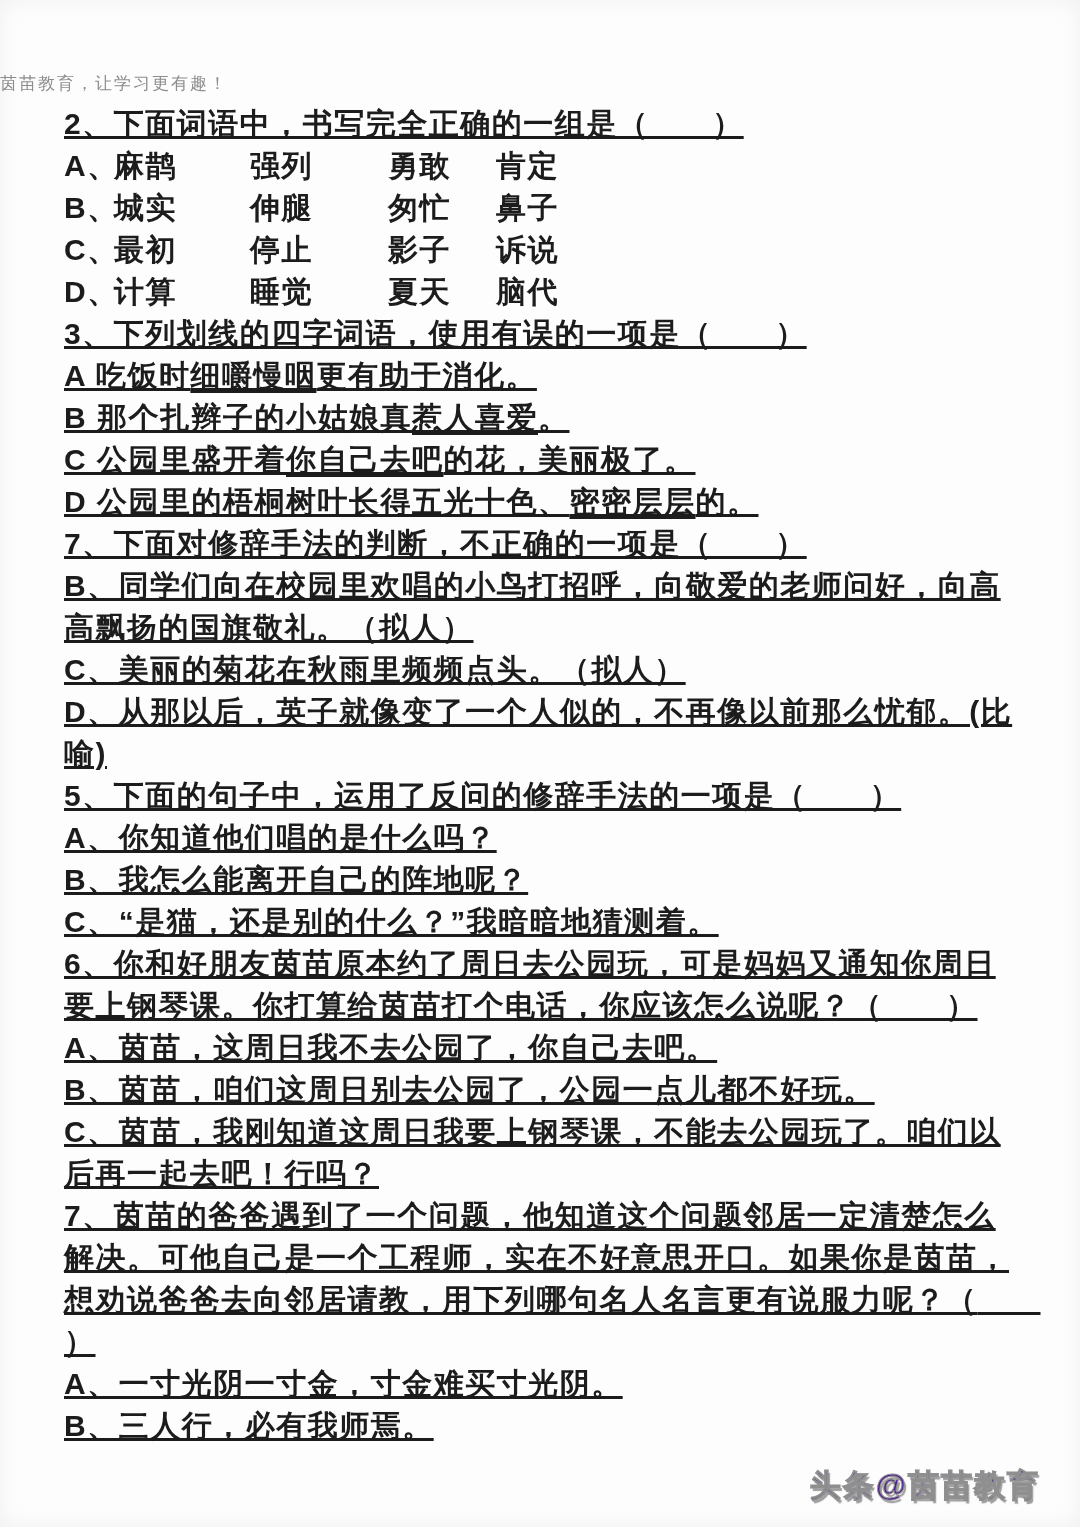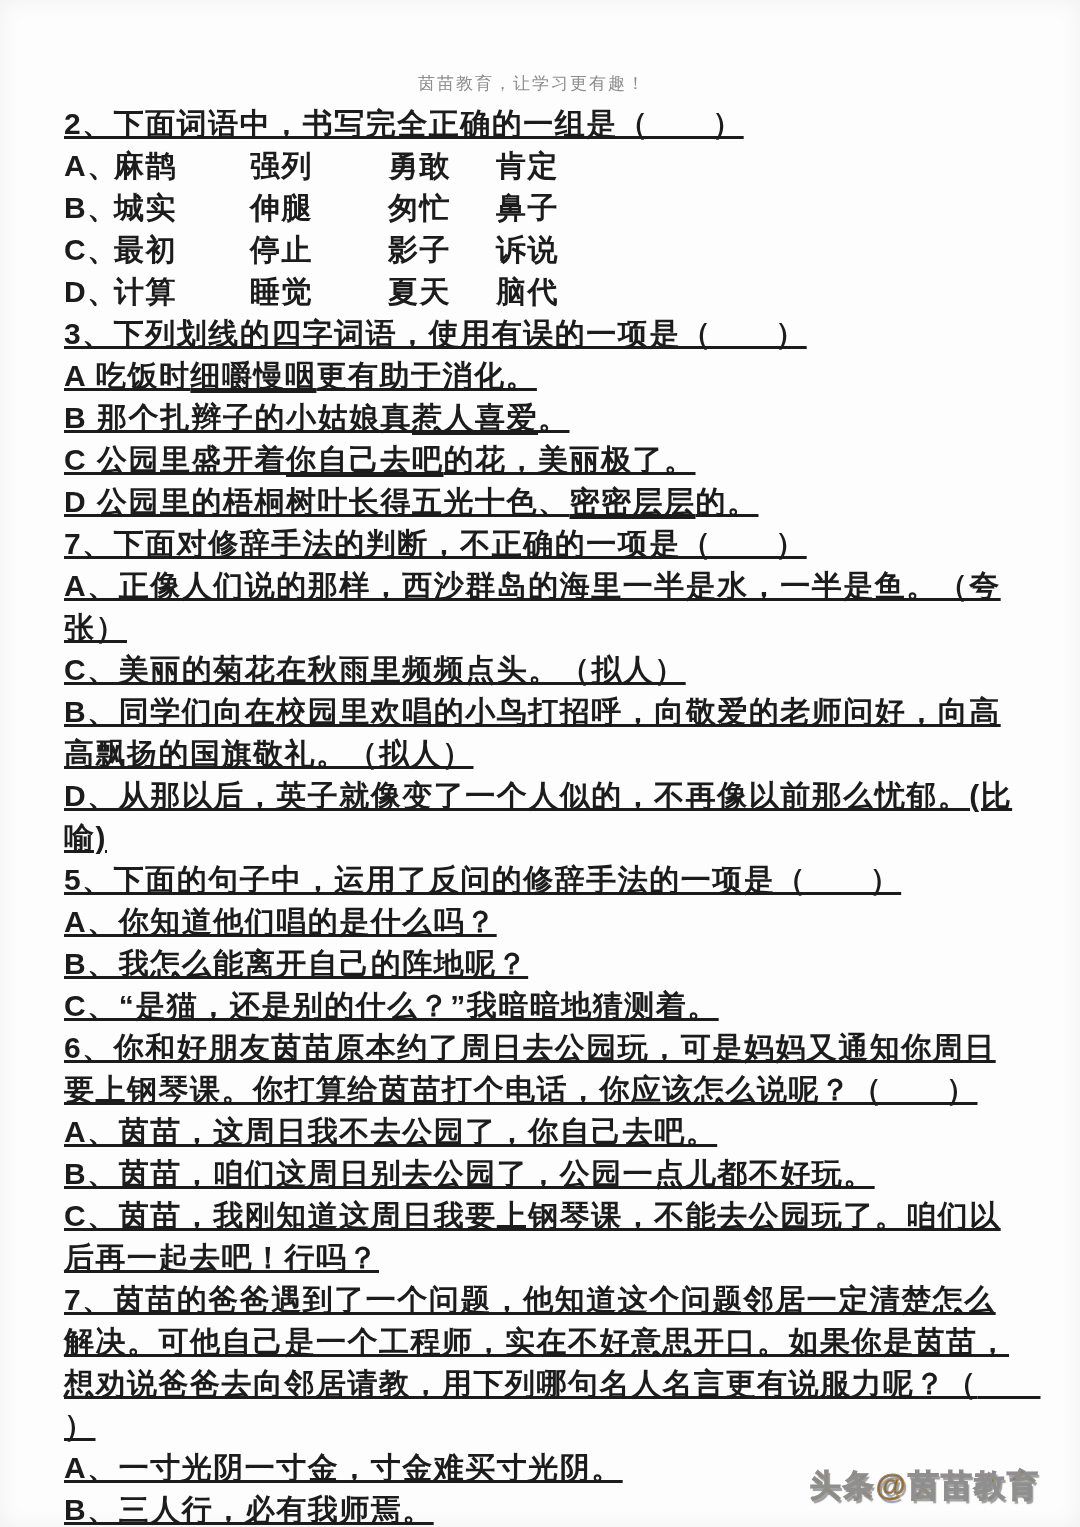--- a/index.html
+++ b/index.html
@@ -11,21 +11,21 @@
     position:relative;
     overflow:hidden;
   }
   .page {
     position:absolute; inset:0;
     padding:103px 62px 0 64px;
     box-shadow: inset 0 0 22px rgba(0,0,0,0.055);
   }
   .header {
     position:absolute; top:72px; left:0; right:16px;
-    text-align:center;
+    text-align:left;
     font-size:17px; color:#8d8d8d;
     letter-spacing:2px; font-weight:400;
   }
   .line {
     font-size:30px; line-height:42px;
     font-weight:600; letter-spacing:1.5px;
     word-break:break-all;
     text-decoration:underline;
   }
   .word-row {
@@ -36,21 +36,21 @@
   }
   .word-row .cell { white-space:nowrap; }
   .u {
     text-decoration:underline;
     text-decoration-thickness:2px;
     text-underline-offset:5px;
   }
   .watermark {
     position:absolute; right:40px; bottom:20px;
     font-size:31px; font-weight:700;
-    color:#a16207;
+    color:#4c1d95;
     -webkit-text-stroke:1.1px #8f8f8f;
     text-shadow:2px 3px 1px rgba(95,95,95,0.6);
     letter-spacing:2px;
   }
 </style>
 </head>
 <body>
 
 <div class="page">
 
@@ -86,23 +86,22 @@
     <span class="cell">脑代</span>
   </div>
 
   <p class="line">3、下列划线的四字词语，使用有误的一项是（　　）</p>
   <p class="line"><span>A 吃饭时</span><span class="u">细嚼慢咽</span><span>更有助于消化。</span></p>
   <p class="line"><span>B 那个扎辫子的小姑娘真</span><span class="u">惹人喜爱</span><span>。</span></p>
   <p class="line"><span>C 公园里盛开着</span><span class="u">你自己去吧</span><span>的花，美丽极了。</span></p>
   <p class="line"><span>D 公园里的梧桐树叶长得五光十色、</span><span class="u">密密层层</span><span>的。</span></p>
 
   <p class="line">7、下面对修辞手法的判断，不正确的一项是（　　）</p>
-  <p class="line">A、正像人们说的那样，西沙群岛的海里一半是水，一半是鱼。（夸张）</p>
+  <p class="line">B、同学们向在校园里欢唱的小鸟打招呼，向敬爱的老师问好，向高高飘扬的国旗敬礼。（拟人）</p>
   <p class="line">C、美丽的菊花在秋雨里频频点头。（拟人）</p>
-  <p class="line">B、同学们向在校园里欢唱的小鸟打招呼，向敬爱的老师问好，向高高飘扬的国旗敬礼。（拟人）</p>
   <p class="line">D、从那以后，英子就像变了一个人似的，不再像以前那么忧郁。(比喻)</p>
 
   <p class="line">5、下面的句子中，运用了反问的修辞手法的一项是（　　）</p>
   <p class="line">A、你知道他们唱的是什么吗？</p>
   <p class="line">B、我怎么能离开自己的阵地呢？</p>
   <p class="line">C、“是猫，还是别的什么？”我暗暗地猜测着。</p>
 
   <p class="line">6、你和好朋友茵苗原本约了周日去公园玩，可是妈妈又通知你周日要上钢琴课。你打算给茵苗打个电话，你应该怎么说呢？（　　）</p>
   <p class="line">A、茵苗，这周日我不去公园了，你自己去吧。</p>
   <p class="line">B、茵苗，咱们这周日别去公园了，公园一点儿都不好玩。</p>

